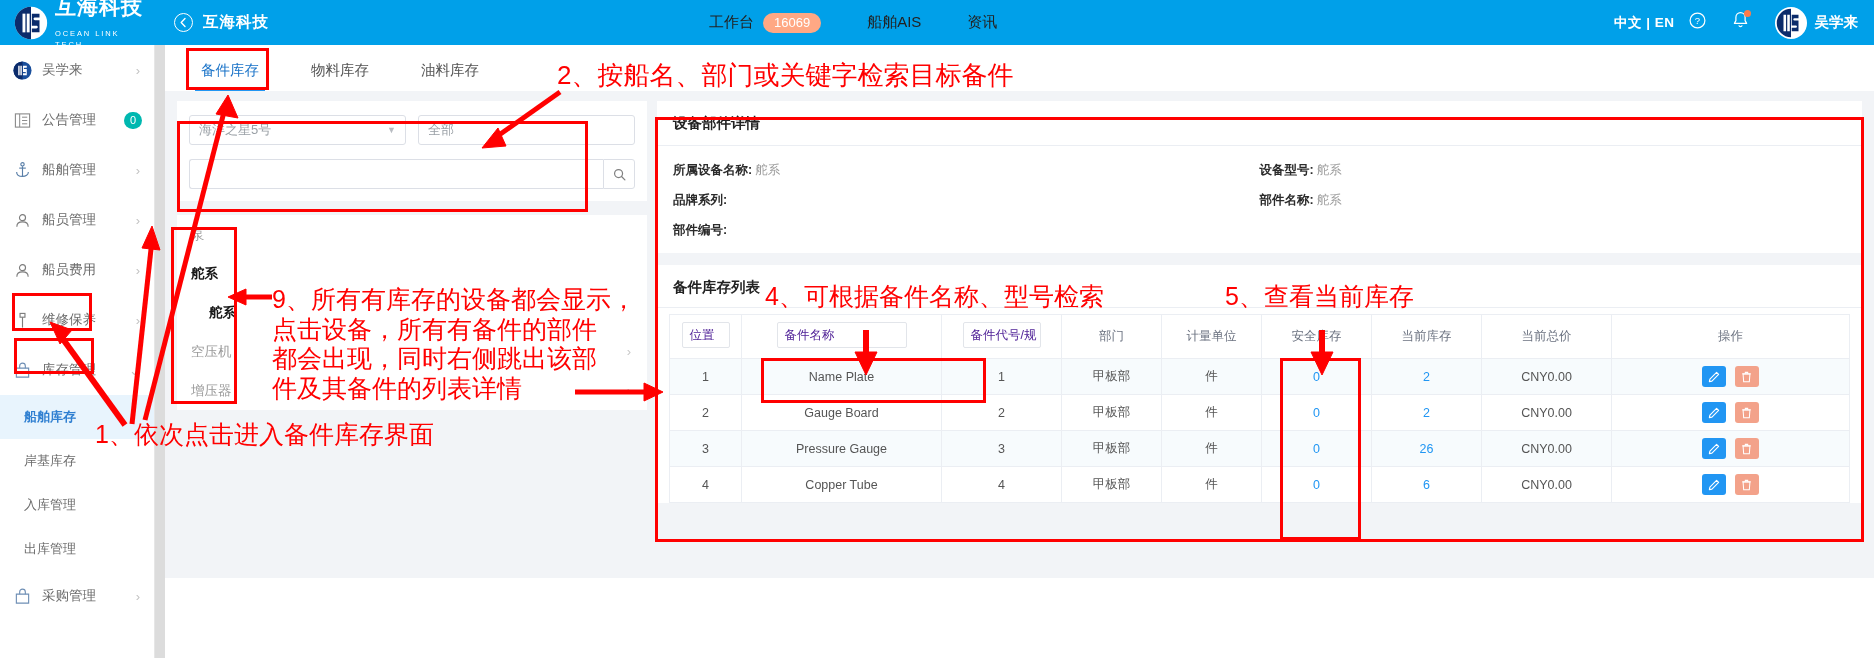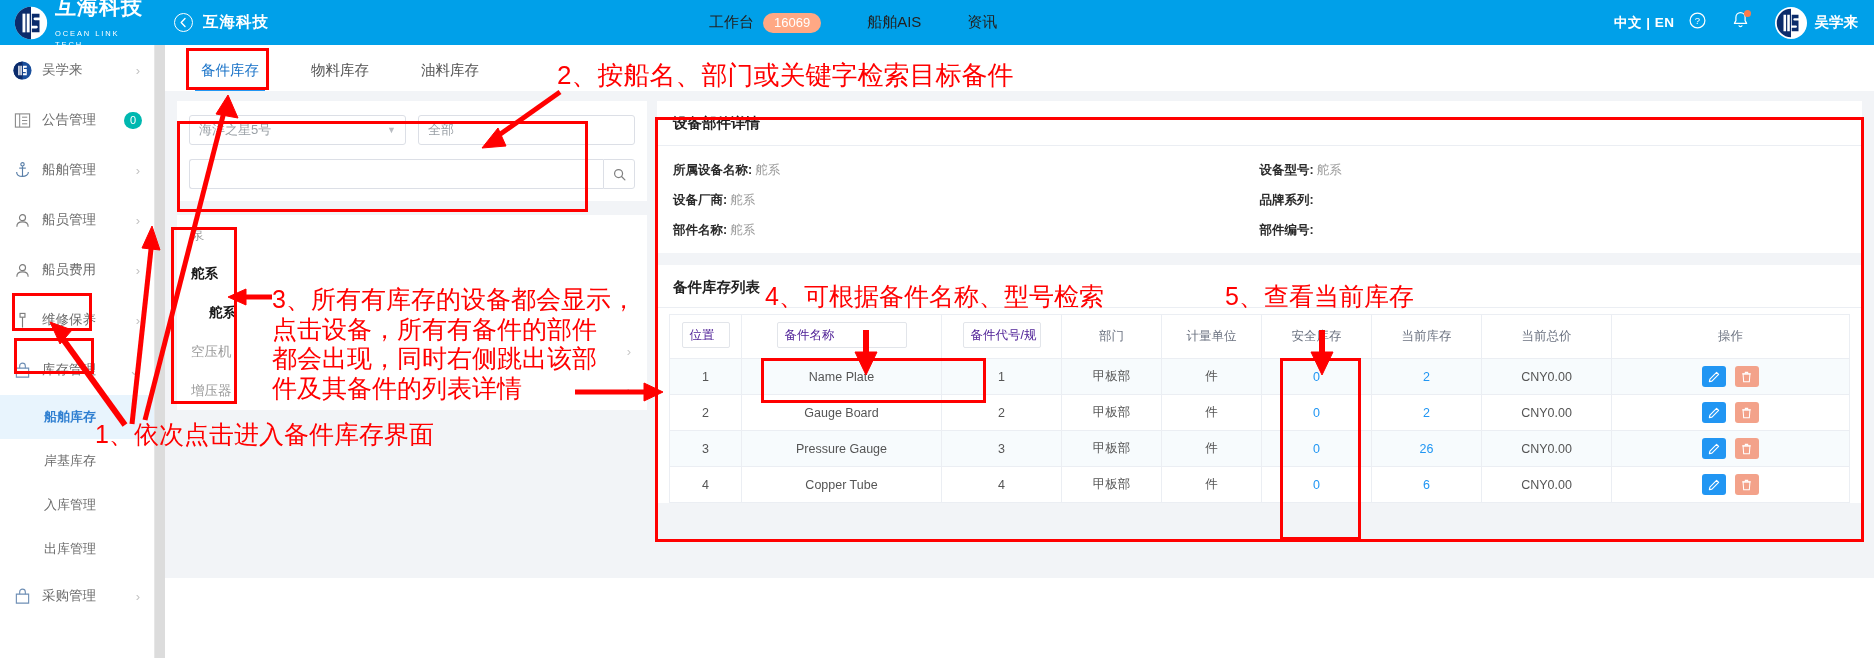--- a/index.html
+++ b/index.html
@@ -55,21 +55,21 @@
     position: relative; cursor: pointer; font-size: 13.5px; color: #6b6b6b;
   }
   .side-row .ico { width: 22px; flex: 0 0 22px; display: flex; align-items: center; justify-content: center; }
   .side-row .lbl { margin-left: 9px; }
   .side-row .chev { position: absolute; right: 14px; color: #c3c3c3; font-size: 13px; }
   .side-badge {
     position: absolute; right: 12px; background: #00b8b0; color: #fff;
     font-size: 11px; border-radius: 9px; min-width: 18px; height: 17px;
     display: flex; align-items: center; justify-content: center; padding: 0 5px;
   }
-  .side-sub { height: 44px; display: flex; align-items: center; padding-left: 44px; font-size: 13px; color: #6b6b6b; cursor: pointer; }
+  .side-sub { height: 44px; display: flex; align-items: center; padding-left: 24px; font-size: 13px; color: #6b6b6b; cursor: pointer; }
   .side-sub.active { background: #e8f4fd; color: #2f7fd1; font-weight: bold; }
 
   
   .main { position: absolute; left: 155px; top: 45px; width: 1719px; height: 533px; background: #f2f4f7; }
   .scroll-strip { position: absolute; left: 0; top: 0; width: 10px; height: 613px; background: #dcdcdc; }
 
   .content { position: absolute; left: 10px; top: 0; right: 0; bottom: 0; }
 
   .tabs { height: 46px; background: #fff; display: flex; align-items: flex-end; padding-left: 30px; }
   .tab { font-size: 14.5px; color: #555; padding: 0 6px 11px; margin-right: 40px; cursor: pointer; position: relative; }
@@ -395,23 +395,20 @@
 
           <div class="card">
             <div class="card-title">设备部件详情</div>
             <div class="card-sep"></div>
             <div class="detail-grid">
               <div class="dfield">
                 <b>所属设备名称:</b><span>舵系</span>
               </div>
               <div class="dfield">
                 <b>设备型号:</b><span>舵系</span>
-              </div>
-              <div class="dfield">
-                <b>设备厂商:</b><span>舵系</span>
               </div>
               <div class="dfield">
                 <b>品牌系列:</b><span></span>
               </div>
               <div class="dfield">
                 <b>部件名称:</b><span>舵系</span>
               </div>
               <div class="dfield">
                 <b>部件编号:</b><span></span>
               </div>
@@ -582,20 +579,20 @@
   <div class="rbox" style="left:14px;  top:338px; width:80px;  height:36px;"></div>
   <div class="rbox" style="left:186px; top:48px;  width:83px;  height:42px;"></div>
   <div class="rbox" style="left:177px; top:121px; width:411px; height:91px;"></div>
   <div class="rbox" style="left:171px; top:227px; width:66px;  height:177px;"></div>
   <div class="rbox" style="left:655px; top:117px; width:1209px;height:425px;"></div>
   <div class="rbox" style="left:761px; top:358px; width:225px; height:45px;"></div>
   <div class="rbox" style="left:1280px;top:358px; width:81px;  height:182px;"></div>
 
   <div class="atext" style="left:95px;  top:420px; font-size:25px;">1、依次点击进入备件库存界面</div>
   <div class="atext" style="left:557px; top:60px;  font-size:26px;">2、按船名、部门或关键字检索目标备件</div>
-  <div class="atext" style="left:272px; top:285px; font-size:25px;">3、所有有库存的设备都会显示，
+  <div class="atext" style="left:272px; top:285px; font-size:25px;">9、所有有库存的设备都会显示，
 点击设备，所有有备件的部件
 都会出现，同时右侧跳出该部
 件及其备件的列表详情</div>
   <div class="atext" style="left:765px; top:282px; font-size:25px;">4、可根据备件名称、型号检索</div>
   <div class="atext" style="left:1225px;top:282px; font-size:25px;">5、查看当前库存</div>
 
 </div>
 
 </body></html>

